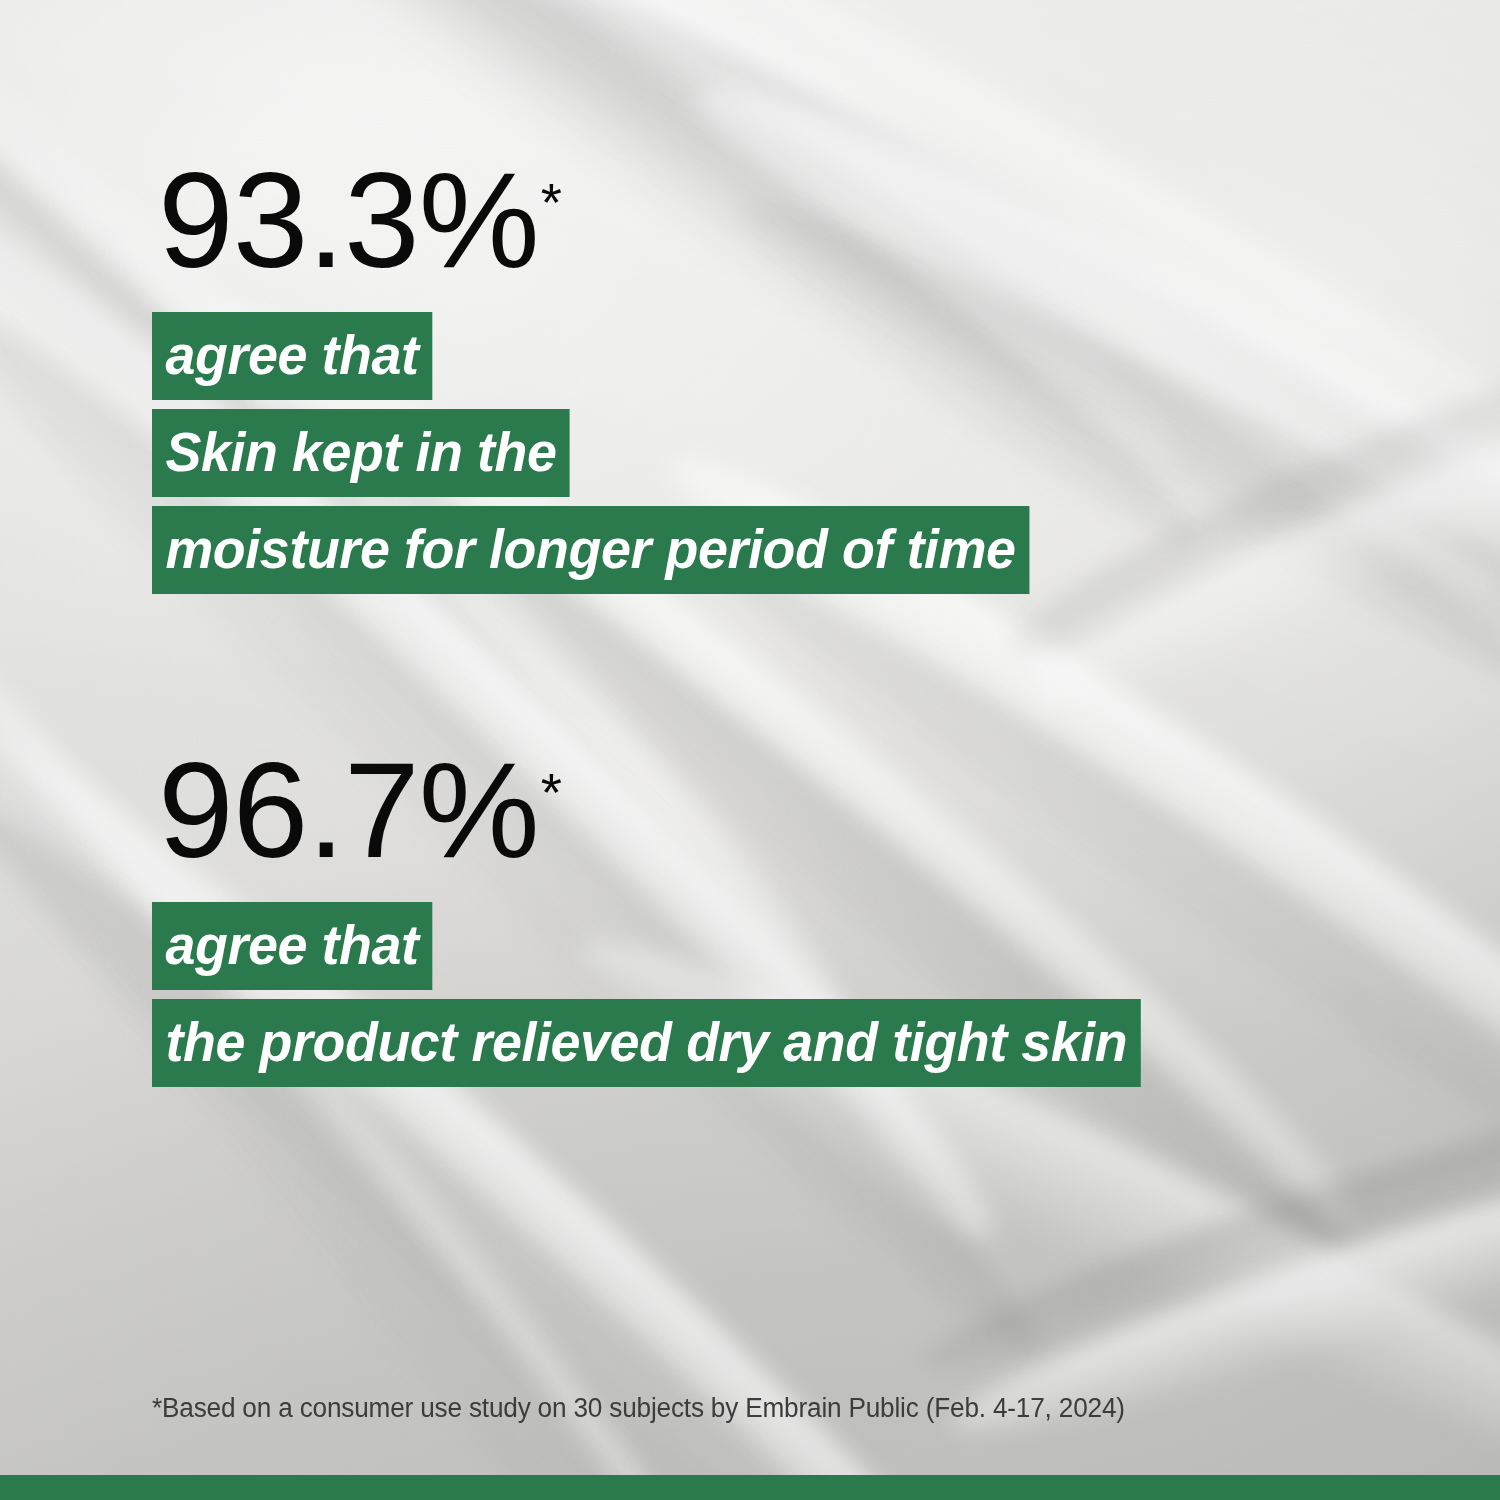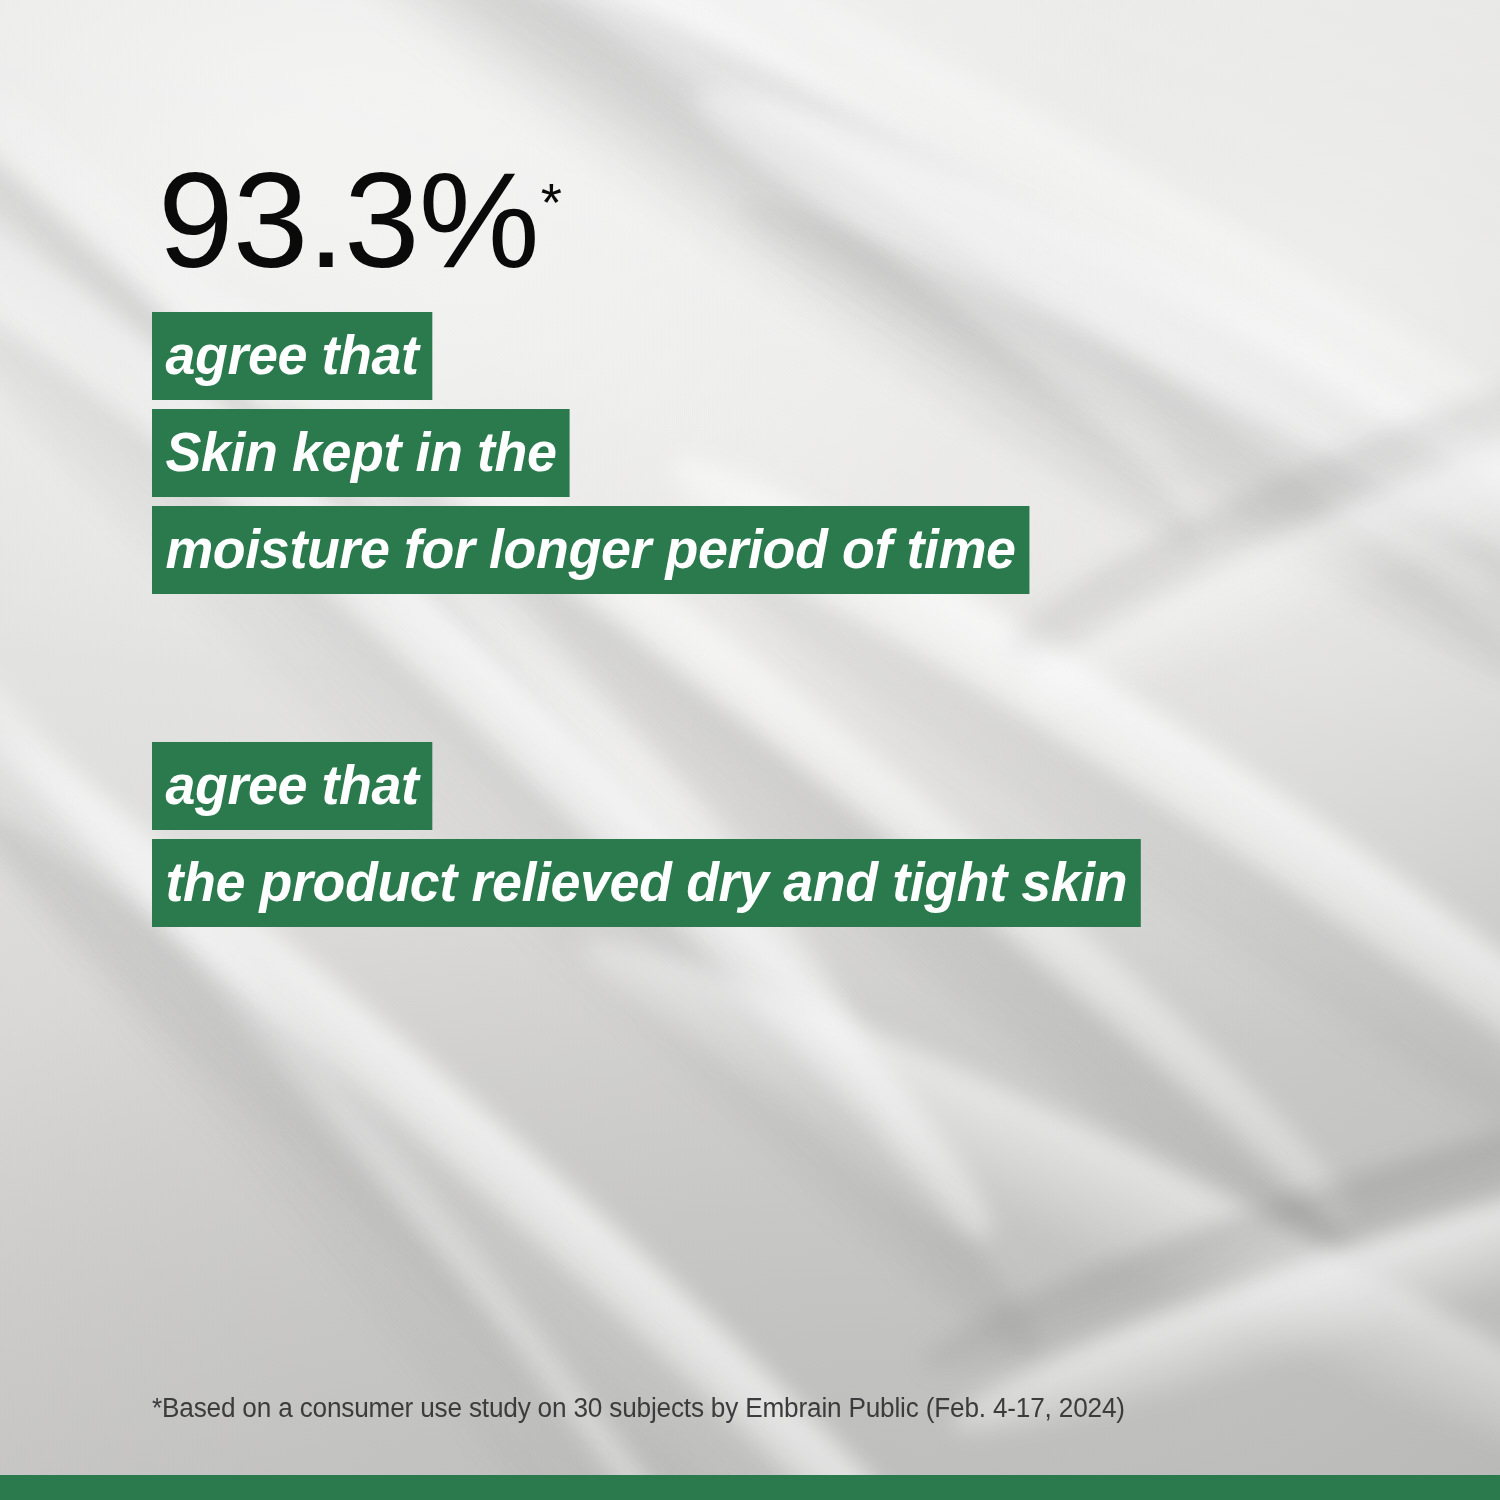--- a/index.html
+++ b/index.html
@@ -173,20 +173,21 @@
     <div class="stat-block one">
       <div class="pct-line"><span>93.3%</span><span class="star">*</span></div>
       <div class="hl-lines">
         <div class="hl">agree that</div>
         <div class="hl">Skin kept in the</div>
         <div class="hl">moisture for longer period of time</div>
       </div>
     </div>
 
     <div class="stat-block two">
+      <div class="pct-line"><span>96.7%</span><span class="star">*</span></div>
       <div class="hl-lines">
         <div class="hl">agree that</div>
         <div class="hl">the product relieved dry and tight skin</div>
       </div>
     </div>
 
     <div class="footnote">*Based on a consumer use study on 30 subjects by Embrain Public (Feb. 4-17, 2024)</div>
 
     <div class="bottom-band"></div>
 

